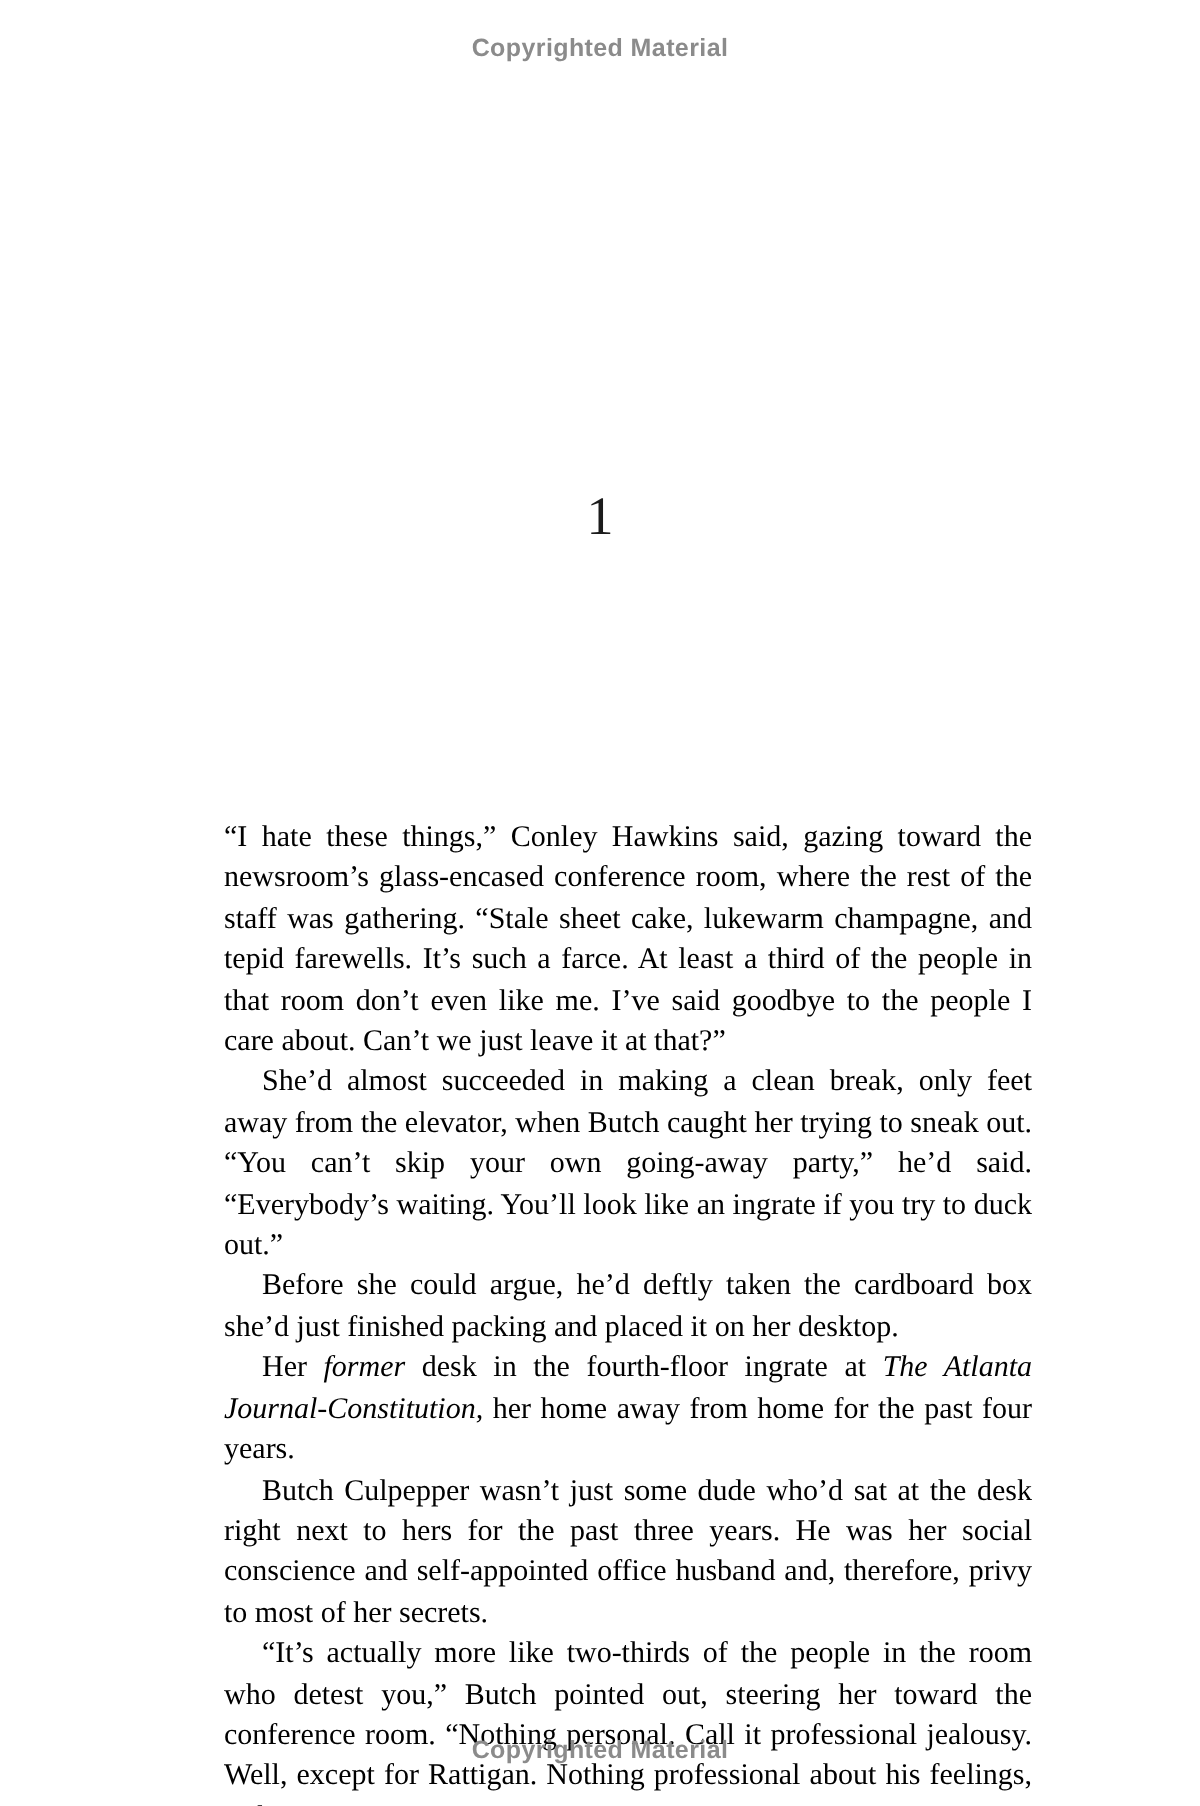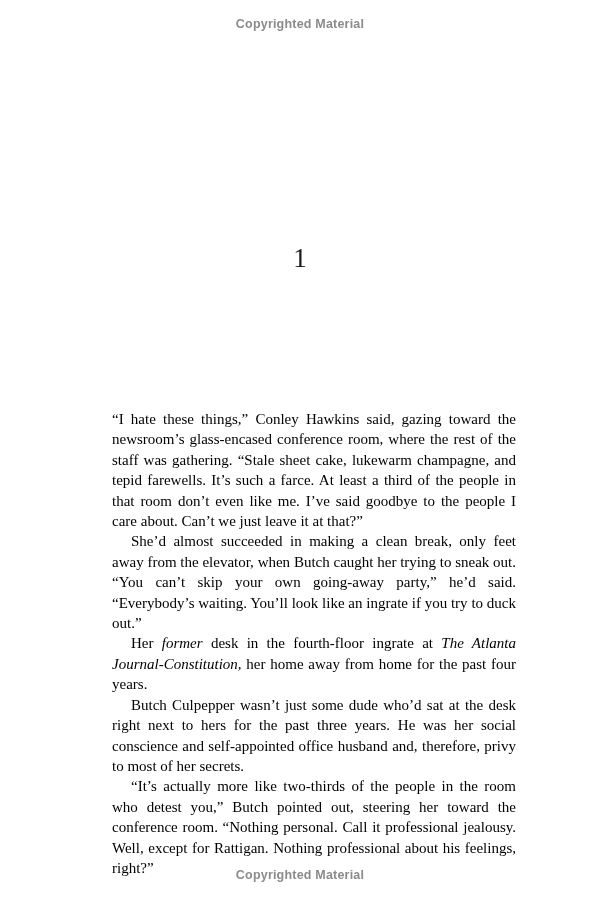--- a/index.html
+++ b/index.html
@@ -66,19 +66,20 @@
 <body>
 
 <div class="page">
   <div class="watermark top">Copyrighted Material</div>
 
   <div class="chapter-number">1</div>
 
   <div class="body-text">
       <p class="para no-indent"><span>“I hate these things,” Conley Hawkins said, gazing toward the newsroom’s glass-encased conference room, where the rest of the staff was gathering. “Stale sheet cake, lukewarm champagne, and tepid farewells. It’s such a farce. At least a third of the people in that room don’t even like me. I’ve said goodbye to the people I care about. Can’t we just leave it at that?”</span></p>
       <p class="para"><span>She’d almost succeeded in making a clean break, only feet away from the elevator, when Butch caught her trying to sneak out. “You can’t skip your own going-away party,” he’d said. “Everybody’s waiting. You’ll look like an ingrate if you try to duck out.”</span></p>
+      <p class="para"><span>Before she could argue, he’d deftly taken the cardboard box she’d just finished packing and placed it on her desktop.</span></p>
       <p class="para"><span>Her </span><em>former</em><span> desk in the fourth-floor ingrate at </span><em>The Atlanta Journal-Constitution,</em><span> her home away from home for the past four years.</span></p>
       <p class="para"><span>Butch Culpepper wasn’t just some dude who’d sat at the desk right next to hers for the past three years. He was her social conscience and self-appointed office husband and, therefore, privy to most of her secrets.</span></p>
       <p class="para"><span>“It’s actually more like two-thirds of the people in the room who detest you,” Butch pointed out, steering her toward the conference room. “Nothing personal. Call it professional jealousy. Well, except for Rattigan. Nothing professional about his feelings, right?”</span></p>
     </div>
 
   <div class="watermark bottom">Copyrighted Material</div>
 </div>
 
 </body></html>

